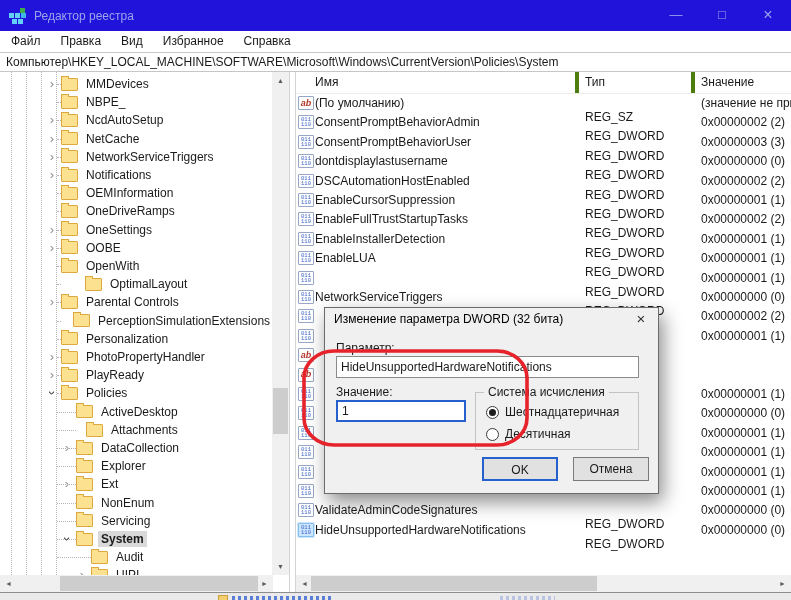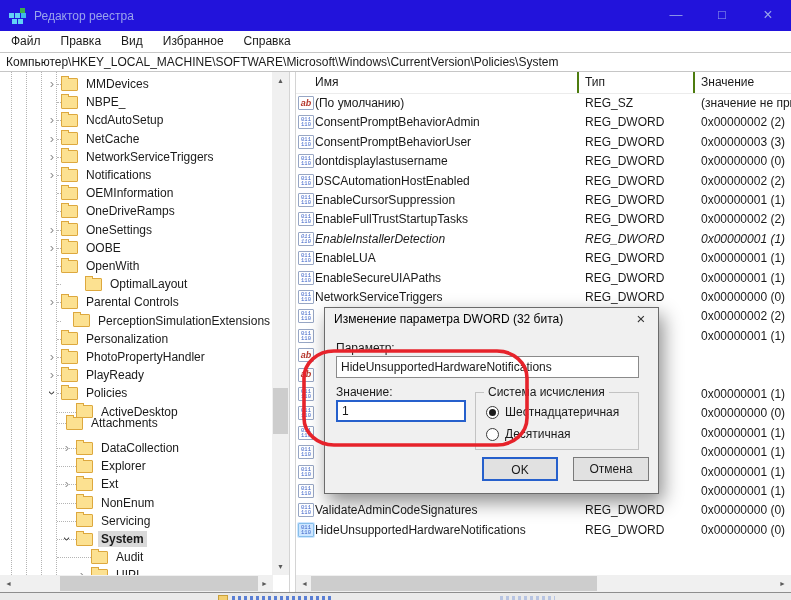--- a/index.html
+++ b/index.html
@@ -47,33 +47,33 @@
 
   
   .vscroll{position:absolute;right:0;top:0;width:17px;height:503px;background:#f0f0f0;}
   .hscroll{position:absolute;left:0;bottom:0;height:17px;background:#f0f0f0;}
   .sb-arrow{position:absolute;width:17px;height:17px;line-height:17px;text-align:center;font-size:7px;color:#5a5a5a;background:#f0f0f0;}
   .sb-thumb{position:absolute;background:#cdcdcd;}
 
   
   .list-pane{position:absolute;left:296px;top:0;width:495px;height:520px;overflow:hidden;}
   .lheader{position:absolute;left:0;top:0;width:495px;height:22px;background:#fff;display:flex;border-bottom:1px solid #ececec;box-sizing:border-box;}
-  .hcell{line-height:21px;box-sizing:border-box;border-right:2px solid #4d7c0f;overflow:hidden;white-space:nowrap;}
+  .hcell{line-height:21px;box-sizing:border-box;border-right:4px solid #4d7c0f;overflow:hidden;white-space:nowrap;}
   .hcell.c-name{width:283px;padding-left:19px;}
   .hcell.c-type{width:116px;padding-left:6px;}
   .hcell.c-value{flex:1;padding-left:6px;border-right:none;}
   .lrows{position:absolute;left:0;top:22px;width:495px;height:481px;overflow:hidden;}
   .lrow{position:absolute;left:0;width:495px;height:19.4px;}
   .vicon{position:absolute;left:2px;top:2px;width:16px;height:14px;background:#fff;border:1px solid #97a6c4;border-radius:1px;box-sizing:border-box;
          display:flex;flex-direction:column;align-items:center;justify-content:center;overflow:hidden;}
   .vicon.selicon{background:#cde6ff;border-color:#86beea;box-shadow:0 0 0 1px #cde6ff;}
   .g-sz{color:#b73a2e;font-weight:bold;font-size:9px;line-height:9px;font-style:italic;}
   .g-dw{color:#3c63c8;font-size:5.5px;line-height:5px;font-family:"Liberation Mono",monospace;letter-spacing:0;}
   .lname{position:absolute;left:19px;top:2px;width:262px;white-space:nowrap;overflow:hidden;}
-  .ltype{position:absolute;left:289px;top:2px;width:110px;white-space:nowrap;overflow:hidden;}
+  .ltype{position:absolute;left:289px;top:16px;width:110px;white-space:nowrap;overflow:hidden;}
   .lval{position:absolute;left:405px;top:2px;width:90px;white-space:nowrap;overflow:hidden;}
 
   
   .dialog{position:absolute;left:324px;top:307px;width:335px;height:187px;background:#f0f0f0;border:1px solid #6b6b6b;
           box-shadow:4px 8px 18px rgba(0,0,0,.45);box-sizing:border-box;z-index:10;}
   .dlg-title{position:absolute;left:0;top:0;right:0;height:23px;line-height:23px;padding-left:9px;color:#000;white-space:nowrap;}
   .dlg-close{position:absolute;right:0;top:0;width:34px;height:23px;line-height:22px;text-align:center;font-size:15px;color:#333;}
   .dlg-label{position:absolute;color:#1a1a1a;}
   .dlg-input{position:absolute;box-sizing:border-box;height:22px;background:#fff;border:1px solid #8a8a8a;
              font-family:"Liberation Sans",sans-serif;font-size:12px;padding:0 4px;color:#1a1a1a;}
@@ -243,21 +243,21 @@
     <span class="chev expanded">›</span>
     <span class="folder"></span>
     <span class="tlabel">Policies</span>
   </div>
             <div class="trow" style="top: 330.6px; padding-left: 59px;">
     <span class="stub" style="left: 57px; width: 19px;"></span>
     <span class="chev none">›</span>
     <span class="folder"></span>
     <span class="tlabel">ActiveDesktop</span>
   </div>
-            <div class="trow" style="top: 342px; padding-left: 49px;">
+            <div class="trow" style="top: 349px; padding-left: 69px;">
     <span class="stub" style="left: 57px; width: 19px;"></span>
     <span class="chev none">›</span>
     <span class="folder"></span>
     <span class="tlabel">Attachments</span>
   </div>
             <div class="trow" style="top: 367px; padding-left: 59px;">
     <span class="stub" style="left: 57px; width: 19px;"></span>
     <span class="chev">›</span>
     <span class="folder"></span>
     <span class="tlabel">DataCollection</span>
@@ -382,21 +382,21 @@
   </div>
           <div class="lrow" style="top: 116.4px;">
     <span class="vicon">
               <span class="g-dw">011</span>
               <span class="g-dw">110</span>
             </span>
     <span class="lname">EnableFullTrustStartupTasks</span>
     <span class="ltype">REG_DWORD</span>
     <span class="lval">0x00000002 (2)</span>
   </div>
-          <div class="lrow" style="top: 135.8px; font-style: italic;">
+          <div class="lrow" style="top: 135.8px;">
     <span class="vicon">
               <span class="g-dw">011</span>
               <span class="g-dw">110</span>
             </span>
     <span class="lname">EnableInstallerDetection</span>
     <span class="ltype">REG_DWORD</span>
     <span class="lval">0x00000001 (1)</span>
   </div>
           <div class="lrow" style="top: 155.2px;">
     <span class="vicon">
@@ -405,21 +405,20 @@
             </span>
     <span class="lname">EnableLUA</span>
     <span class="ltype">REG_DWORD</span>
     <span class="lval">0x00000001 (1)</span>
   </div>
           <div class="lrow" style="top: 174.6px;">
     <span class="vicon">
               <span class="g-dw">011</span>
               <span class="g-dw">110</span>
             </span>
-    <span class="lname">EnableSecureUIAPaths</span>
     <span class="ltype">REG_DWORD</span>
     <span class="lval">0x00000001 (1)</span>
   </div>
           <div class="lrow" style="top: 194px;">
     <span class="vicon">
               <span class="g-dw">011</span>
               <span class="g-dw">110</span>
             </span>
     <span class="lname">NetworkServiceTriggers</span>
     <span class="ltype">REG_DWORD</span>

